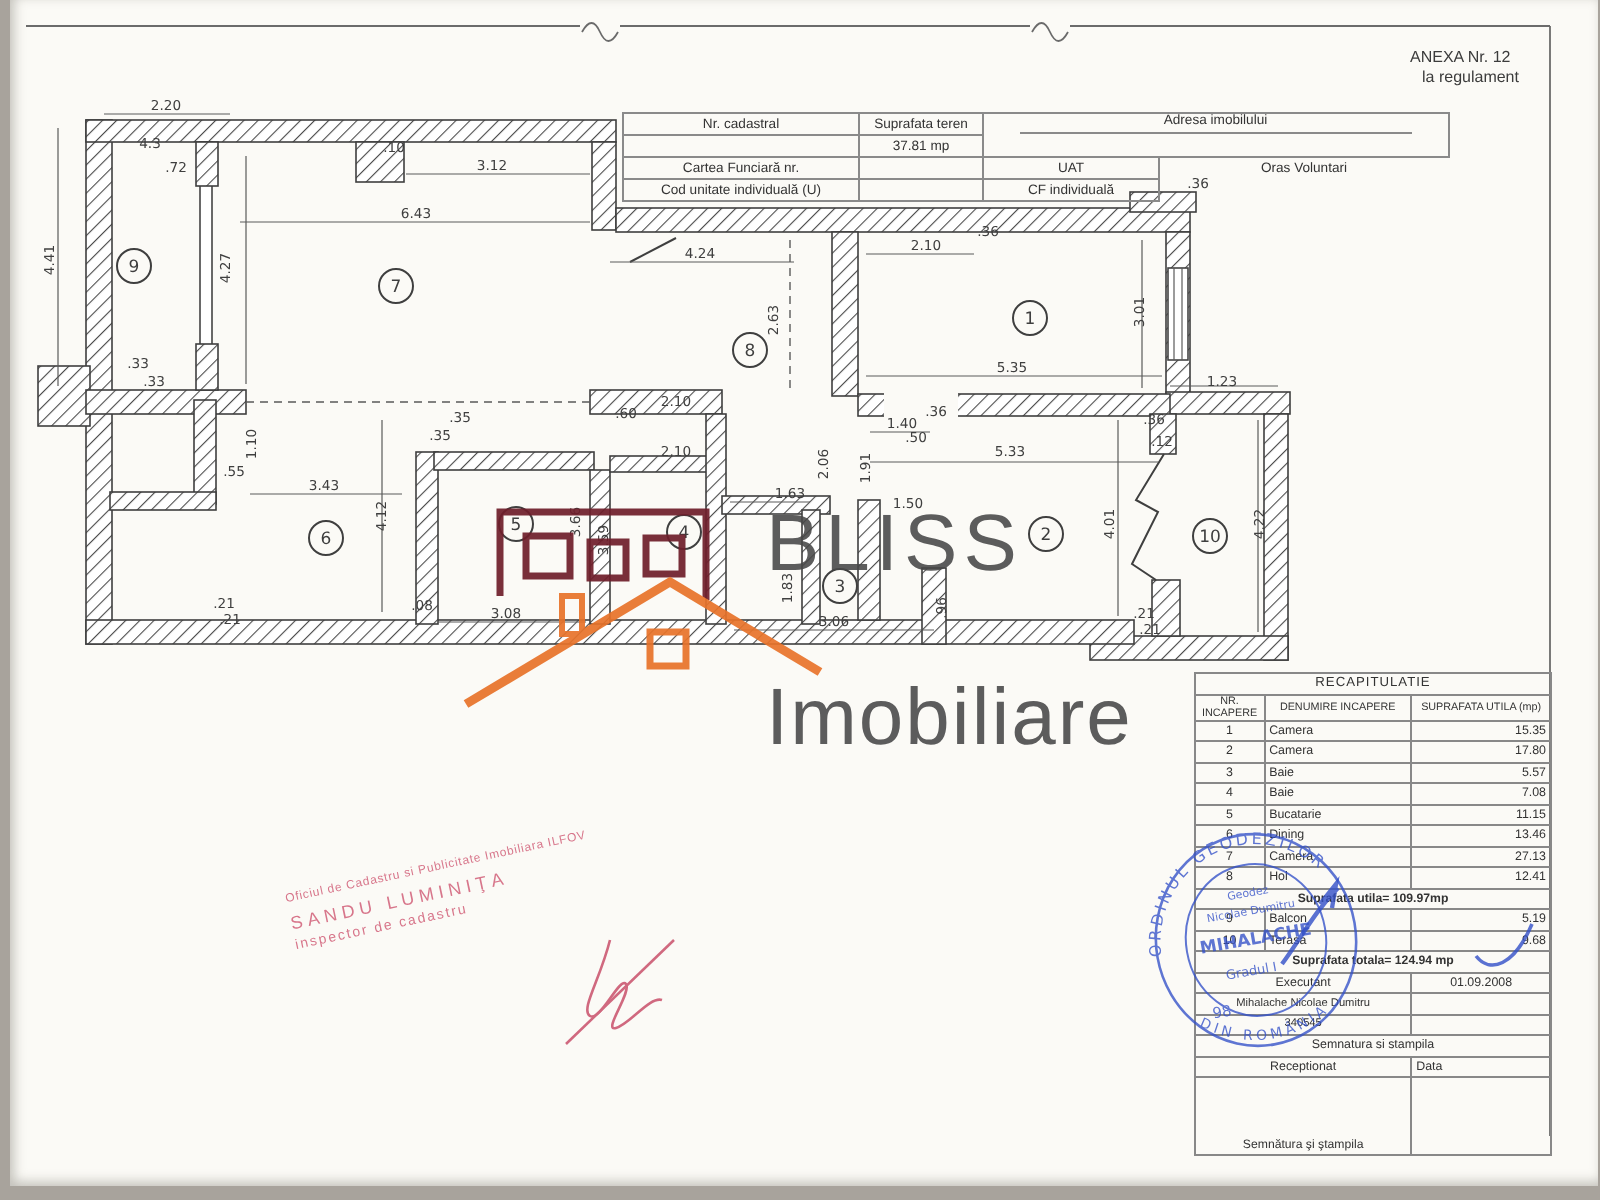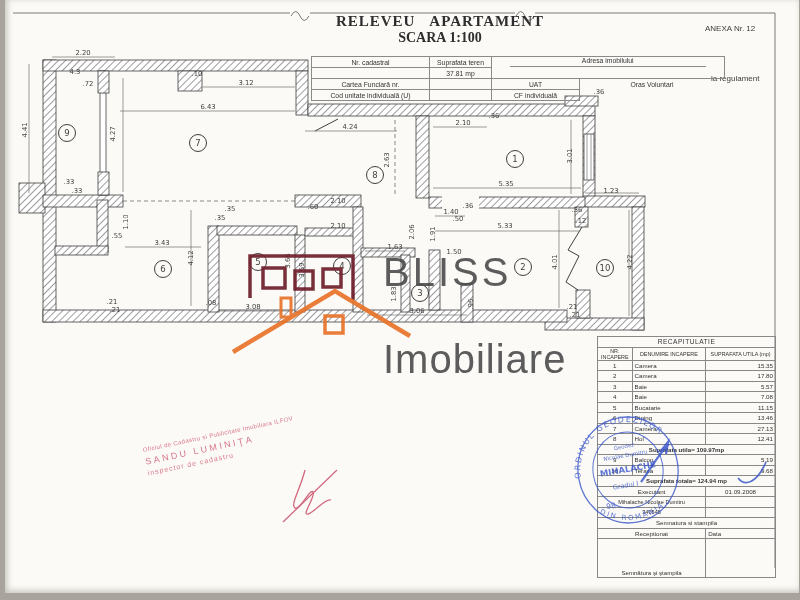--- a/index.html
+++ b/index.html
@@ -223,27 +223,23 @@
       <path d="M245,298 V256 H348 V300" fill="none" stroke="#6f1e2b" stroke-width="3.5"></path>
       <rect x="258" y="268" width="22" height="20" fill="none" stroke="#6f1e2b" stroke-width="3.5"></rect>
       <rect x="290" y="271" width="18" height="18" fill="none" stroke="#6f1e2b" stroke-width="3.5"></rect>
       <rect x="318" y="269" width="18" height="18" fill="none" stroke="#6f1e2b" stroke-width="3.5"></rect>
       <polyline points="228,352 330,291 405,336" fill="none" stroke="#e8732a" stroke-width="4.5"></polyline>
       <rect x="276" y="298" width="10" height="19" fill="none" stroke="#e8732a" stroke-width="3"></rect>
       <rect x="320" y="316" width="18" height="17" fill="none" stroke="#e8732a" stroke-width="3.5"></rect>
     </g>
   </svg>
 
-  <div id="titleblock">
-    <div class="t1">RELEVEU APARTAMENT</div>
-    <div class="t2">SCARA 1:100</div>
-  </div>
   <div id="anexa">
     <div>ANEXA Nr. 12</div>
-    <div style="padding-left:6px;margin-top:40px;">la regulament</div>
+    <div style="padding-left:6px;">la regulament</div>
   </div>
 
   <table id="infotable">
     <tbody>
         <tr>
       <td style="width:113px">Nr. cadastral</td>
       <td style="width:57px">Suprafata teren</td>
       <td colspan="2" rowspan="2" class="addr" style="width:223px">
         <div>Adresa imobilului</div>
         <div class="a-line"></div>

